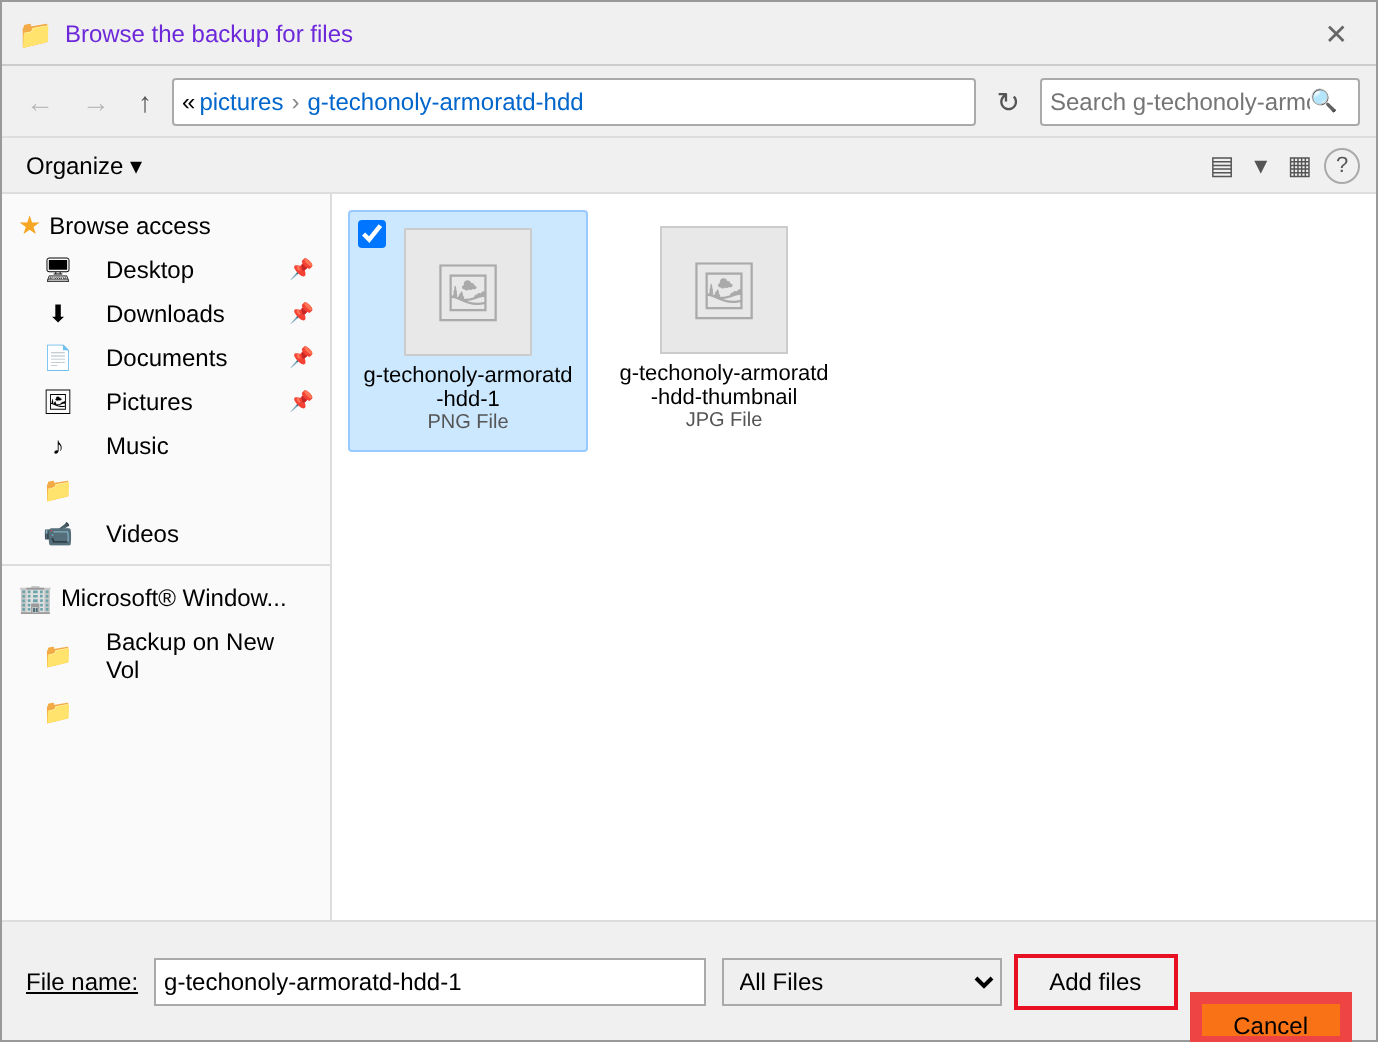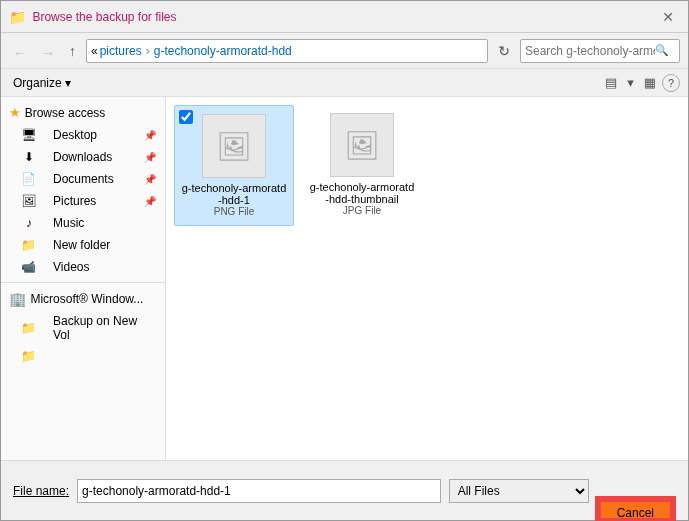--- a/index.html
+++ b/index.html
@@ -1,21 +1,21 @@
 <!DOCTYPE html>
 <html><head>
   <meta charset="utf-8">
   <style>
     * { box-sizing: border-box; margin: 0; padding: 0; font-family: 'Segoe UI', Arial, sans-serif; font-size: 12px; }
     body { background: #f0f0f0; display: flex; justify-content: center; align-items: center; height: 100vh; }
     .dialog { width: 689px; height: 521px; background: #fff; border: 1px solid #999; box-shadow: 2px 2px 10px rgba(0,0,0,0.3); display: flex; flex-direction: column; }
     .title-bar { background: #f0f0f0; border-bottom: 1px solid #ccc; padding: 6px 8px; display: flex; align-items: center; justify-content: space-between; height: 32px; }
     .title-bar-left { display: flex; align-items: center; gap: 6px; }
     .title-bar-icon { color: #555; font-size: 14px; }
-    .title-bar-text { font-size: 12px; color: #be185d; }
+    .title-bar-text { font-size: 12px; color: #6d28d9; }
     .title-bar-close { background: none; border: none; cursor: pointer; font-size: 14px; color: #666; padding: 2px 6px; }
     .toolbar { background: #f0f0f0; border-bottom: 1px solid #ddd; padding: 4px 8px; display: flex; align-items: center; gap: 6px; height: 36px; }
     .nav-btn { background: none; border: none; cursor: pointer; font-size: 14px; color: #555; padding: 2px 4px; border-radius: 2px; }
     .nav-btn.disabled { color: #bbb; cursor: default; }
     .address-bar { flex: 1; display: flex; align-items: center; border: 1px solid #aaa; background: #fff; height: 24px; padding: 0 4px; border-radius: 2px; }
     .address-breadcrumb { display: flex; align-items: center; gap: 2px; font-size: 12px; }
     .address-sep { color: #888; margin: 0 2px; }
     .address-link { color: #0066cc; cursor: pointer; }
     .search-bar { display: flex; align-items: center; border: 1px solid #aaa; background: #fff; height: 24px; padding: 0 4px; border-radius: 2px; width: 160px; }
     .search-bar input { border: none; outline: none; font-size: 12px; width: 130px; color: #aaa; }
@@ -129,21 +129,20 @@
         <span class="sidebar-pin">📌</span>
       </div>
 
       <div class="sidebar-item">
         <span class="sidebar-item-icon">♪</span>
         <span class="sidebar-item-label">Music</span>
       </div>
 
       <div class="sidebar-item">
         <span class="sidebar-item-icon">📁</span>
-        <span class="sidebar-item-label">New folder</span>
       </div>
 
       <div class="sidebar-item">
         <span class="sidebar-item-icon">📹</span>
         <span class="sidebar-item-label">Videos</span>
       </div>
 
       <div class="sidebar-divider"></div>
 
       <div class="ms-section">
@@ -186,16 +185,17 @@
 
   <div class="bottom-bar">
     <span class="filename-label">File name:</span>
     <input type="text" class="filename-input" value="g-techonoly-armoratd-hdd-1" style="">
     <div class="bottom-right">
       <select class="filetype-select">
         <option>All Files</option>
         <option>PNG Files</option>
         <option>JPG Files</option>
       </select>
+      <button class="btn-add">Add files</button>
       <button class="btn-cancel">Cancel</button>
     </div>
   </div>
 </div>
 
 </body></html>

